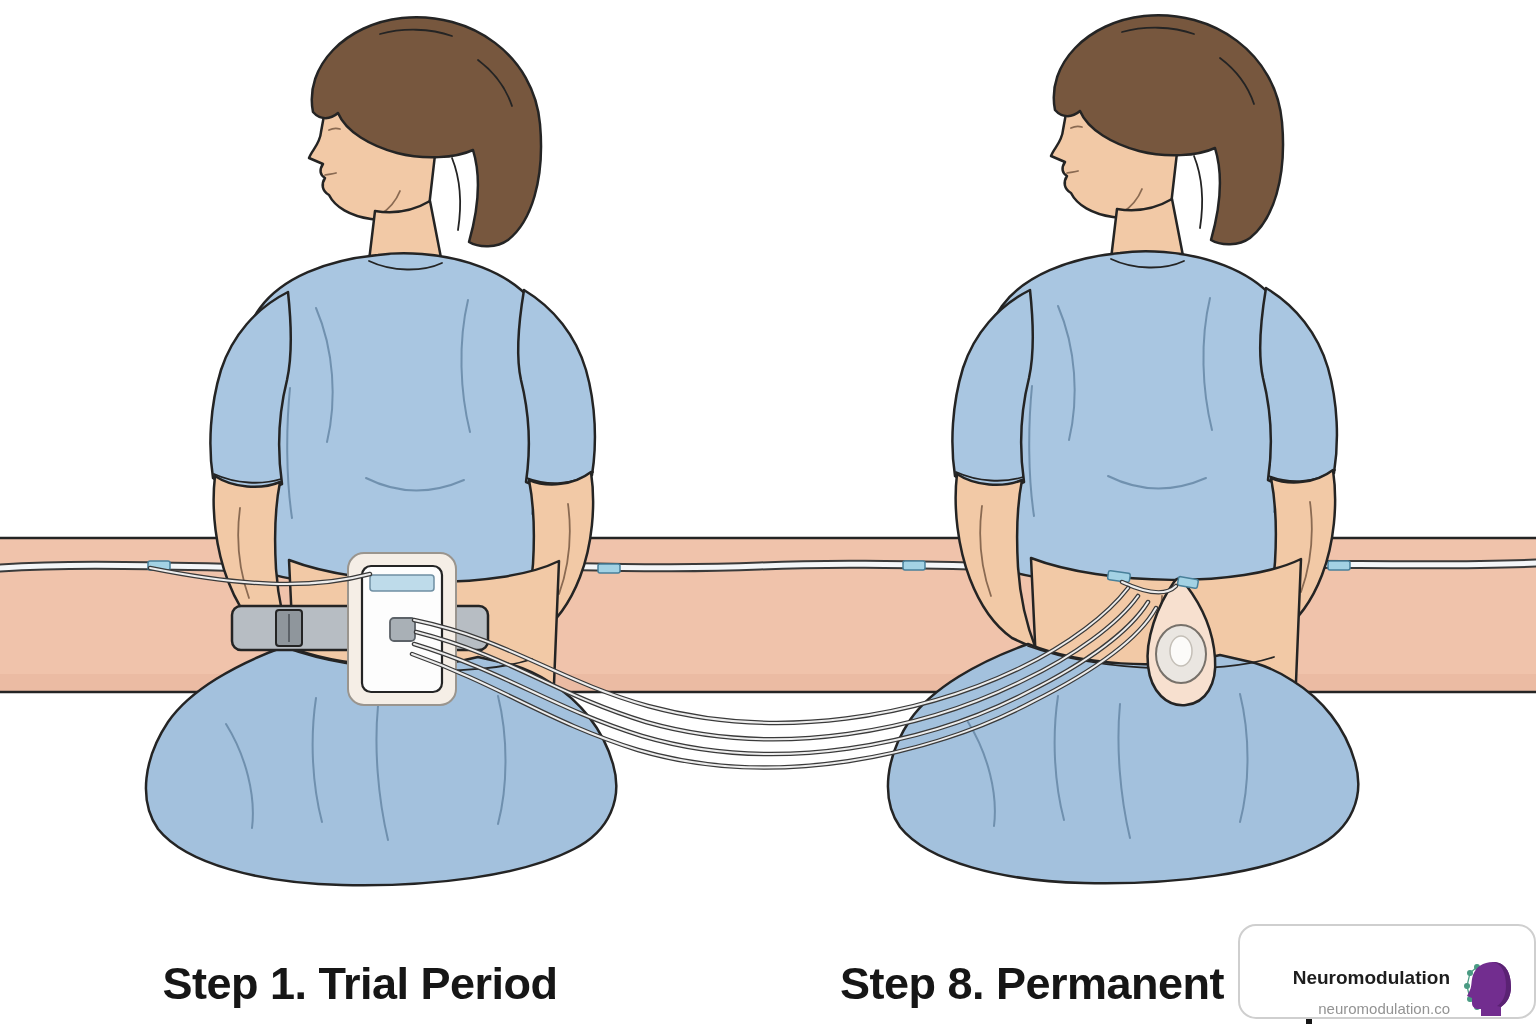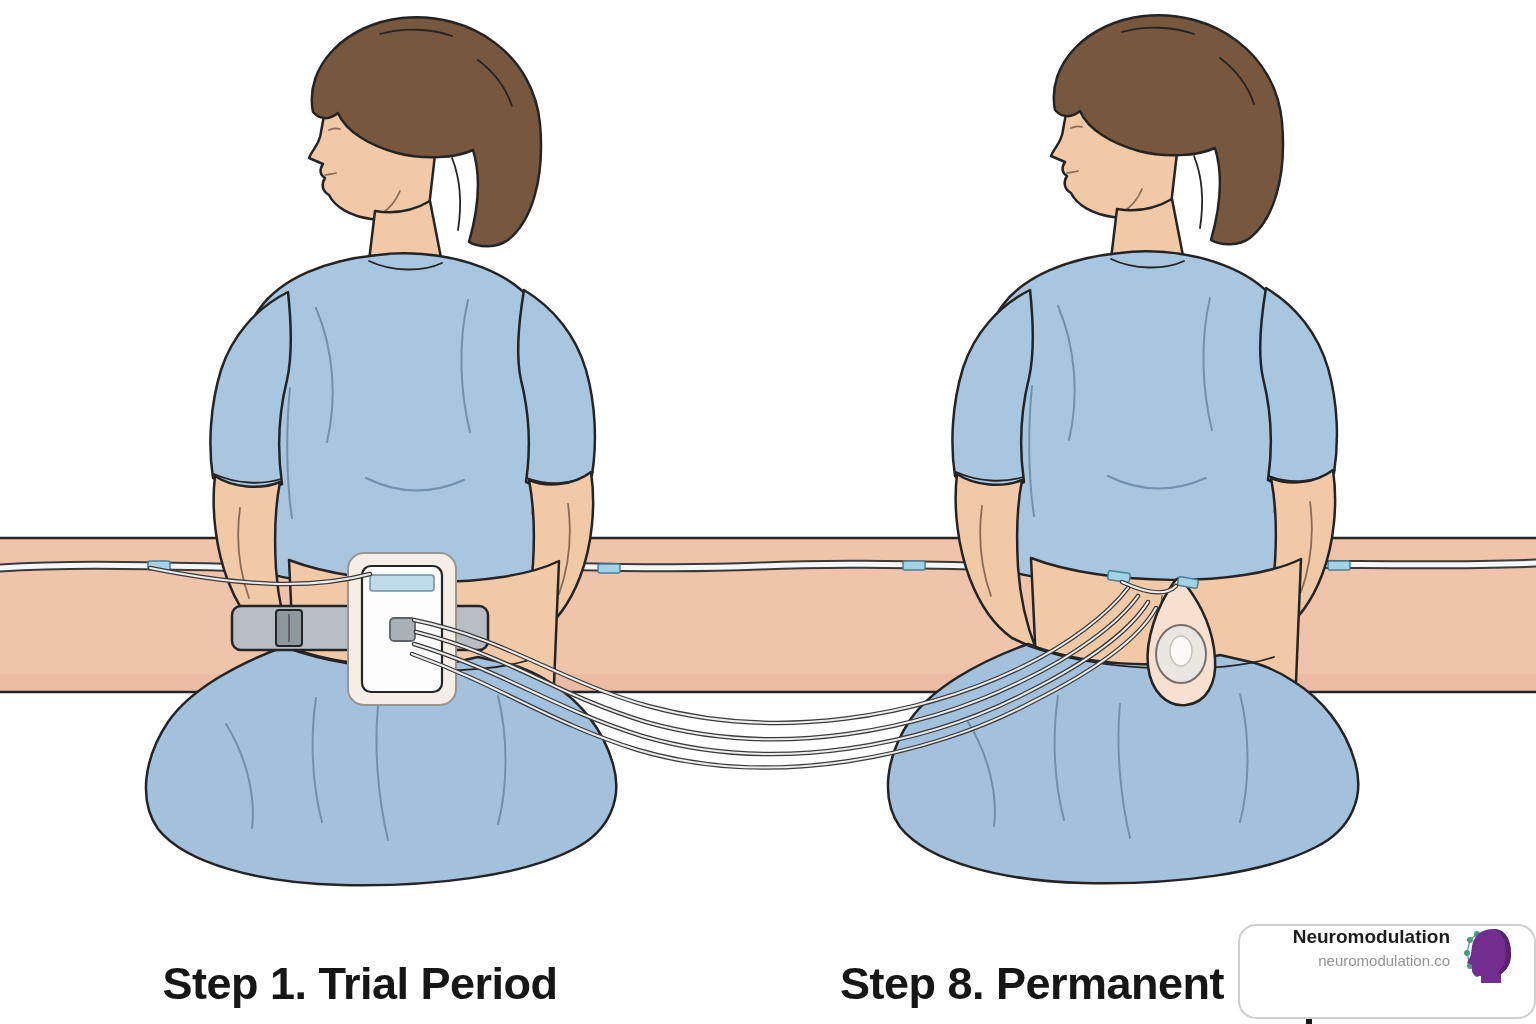--- a/index.html
+++ b/index.html
@@ -32,26 +32,26 @@
 
   .cropped-fragment{
     position:absolute;left:1306px;top:1006px;width:6px;height:18px;
     background:var(--label-text,#161616);
   }
 
   .wm-card{
     position:absolute;left:1238px;top:924px;width:298px;height:95px;
     box-sizing:border-box;background:#fff;
     border:2px solid var(--card-border,#cfcfcf);border-radius:18px;
-    display:flex;align-items:flex-start;justify-content:flex-end;
+    display:flex;align-items:flex-end;justify-content:flex-end;
     gap:12px;padding:0 20px 0 18px;
   }
   .wm-text{text-align:right;line-height:1.15;}
   .wm-brand{font-size:19px;font-weight:700;color:var(--brand-text,#1d1d1d);}
-  .wm-domain{font-size:15px;color:var(--domain-text,#939393);margin-top:4px;}
+  .wm-domain{font-size:15px;color:var(--domain-text,#939393);margin-top:11px;}
 </style>
 </head>
 <body>
 
 <div class="stage">
 <svg width="1536" height="1024" viewBox="0 0 1536 1024" xmlns="http://www.w3.org/2000/svg">
 
   <defs>
     <g id="person">
 

